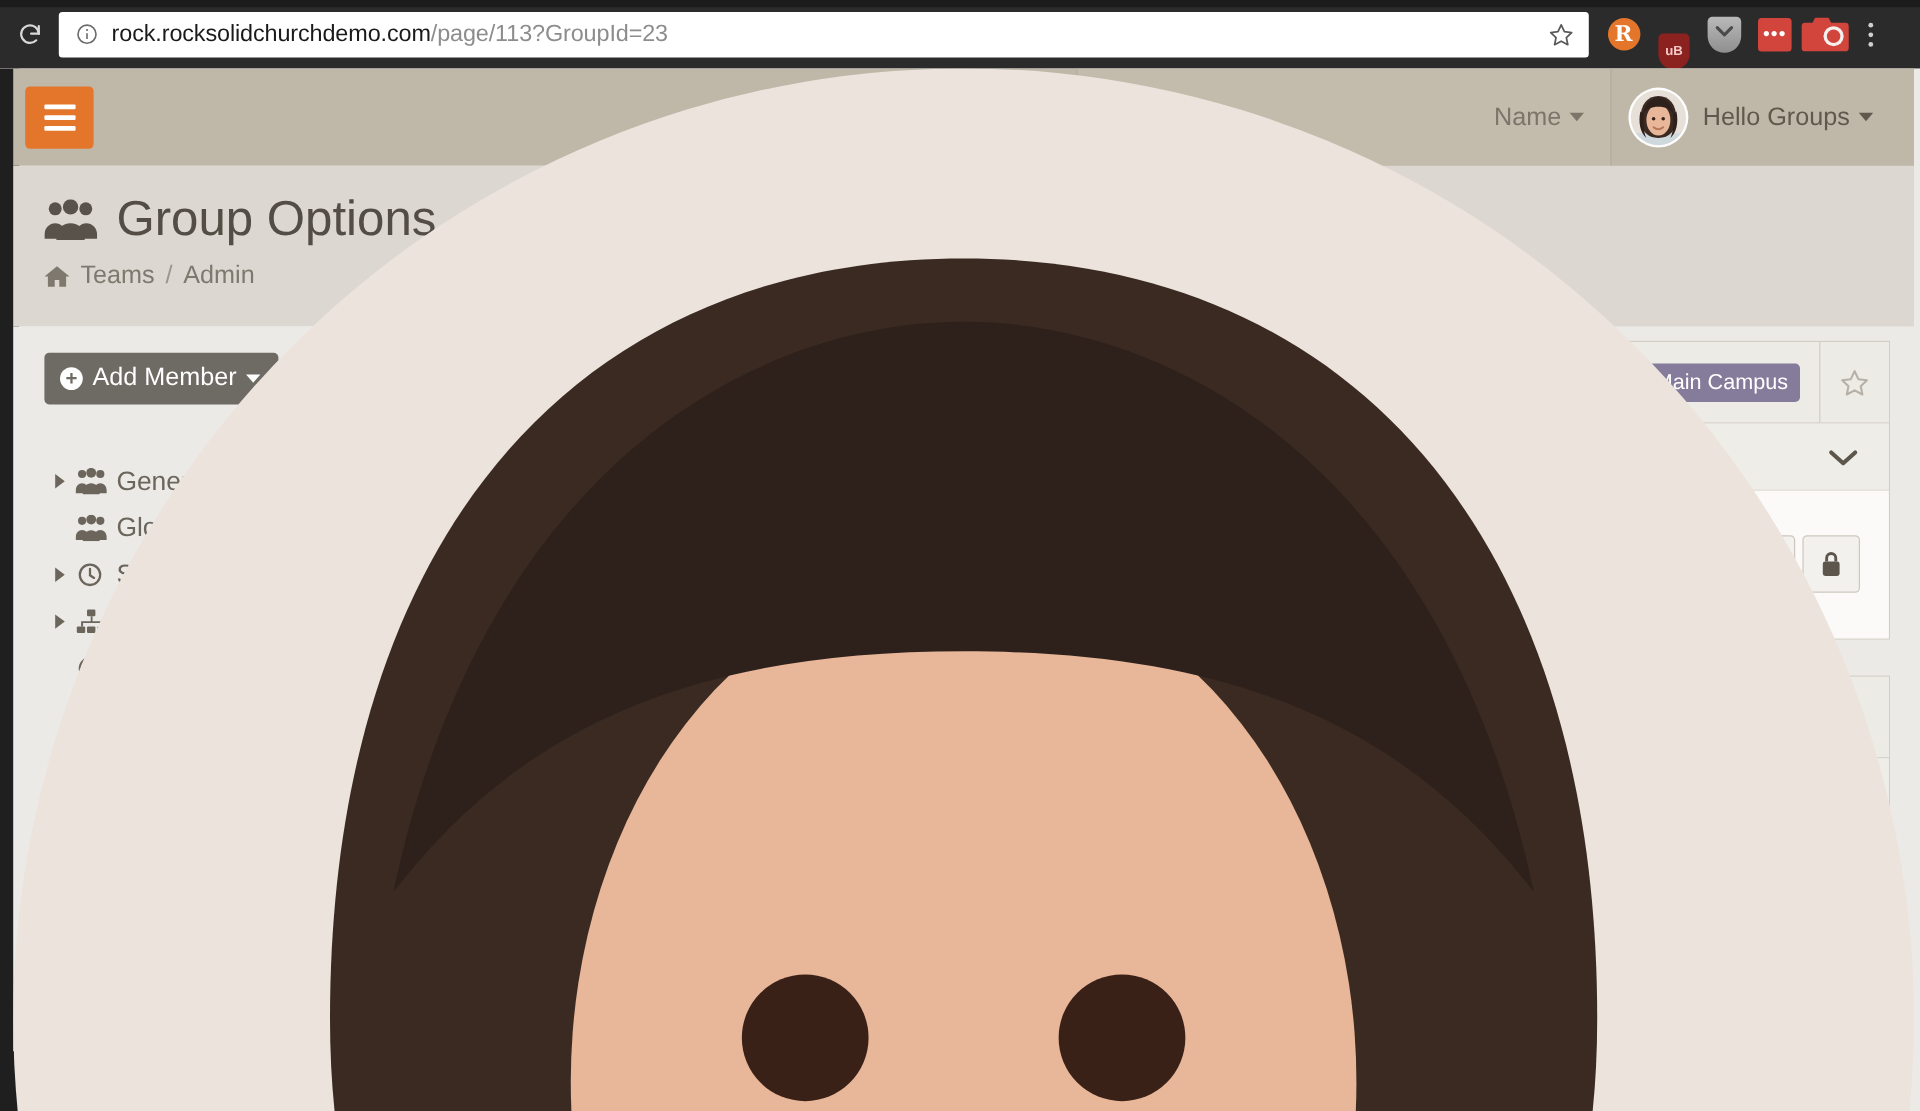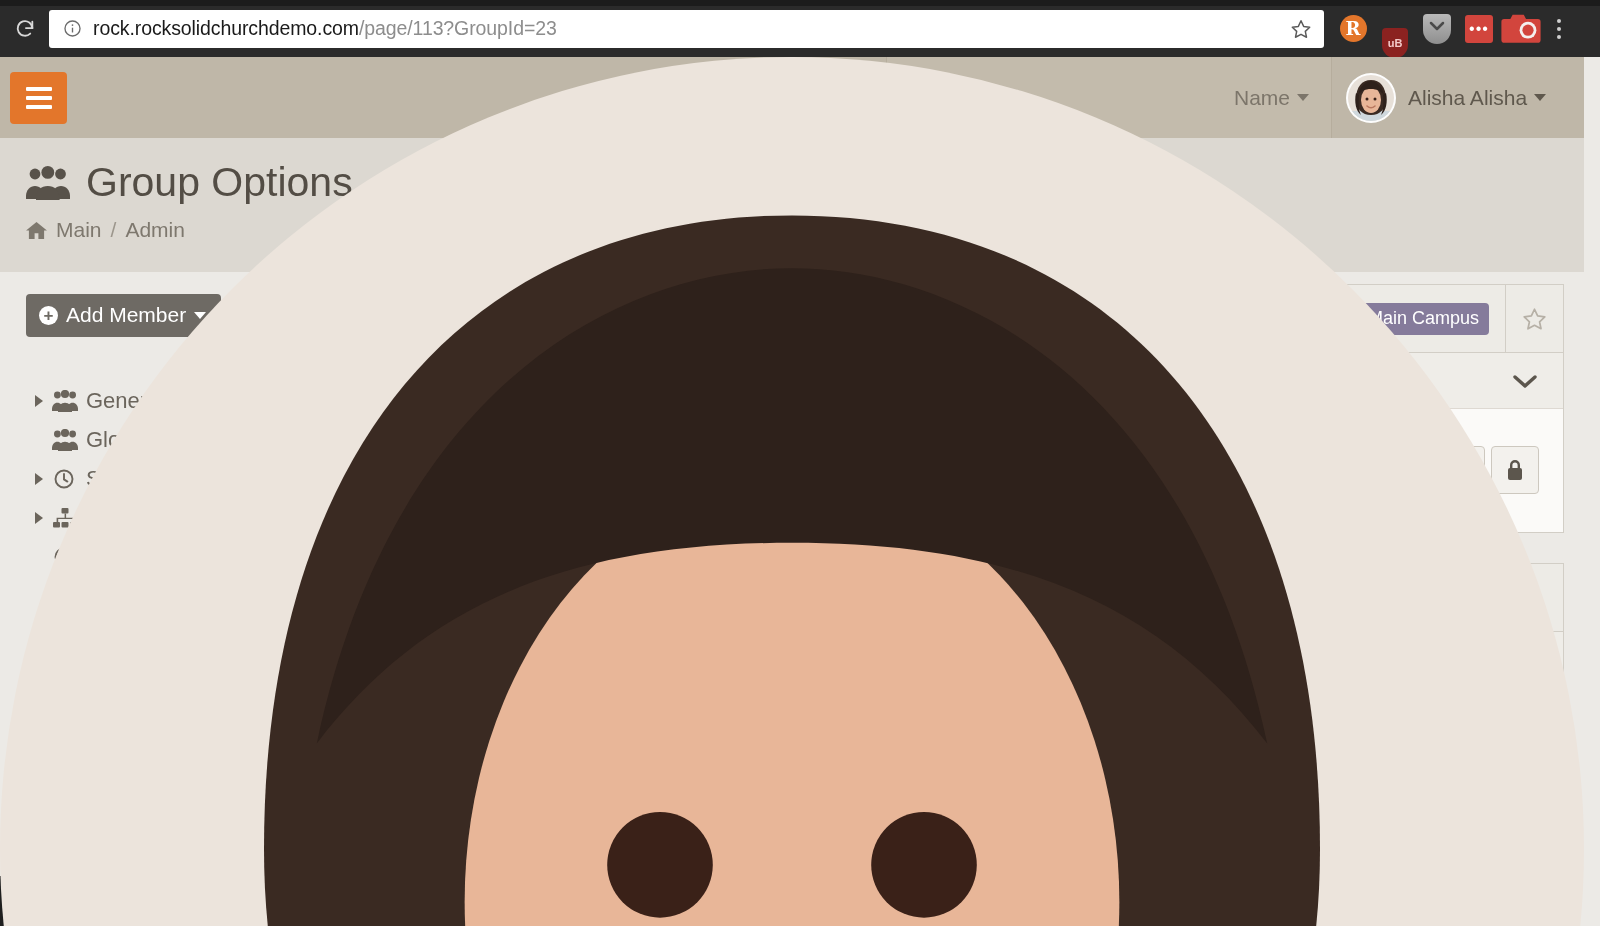--- a/index.html
+++ b/index.html
@@ -93,21 +93,21 @@
   .viewport {
     position: absolute; top: 57px; left: 0;
     width: 1600px; height: 869px;
     background: #eceae6;
     overflow: hidden;
   }
   .page-scroll-left {
     position: absolute; top: 0; left: 0; width: 16px; height: 869px;
     background: #1f1f1f;
   }
-  .page-inner { position: absolute; top: 0; left: 0; width: 1584px; height: 858px; }
+  .page-inner { position: absolute; top: 0; left: 11px; width: 1584px; height: 858px; }
 
   
   .navbar {
     height: 81px; width: 100%;
     background: #bfb7a8;
     display: flex; align-items: stretch;
     position: relative;
   }
   .nav-left { width: 886px; display: flex; align-items: center; padding-left: 10px; }
   .hamburger {
@@ -429,21 +429,21 @@
               <path d="M12 22c2-10 9-14 13-14s11 4 13 14c-3-4-7-6-13-6s-10 2-13 6z" fill="#2e211b"></path>
               <path d="M13 22c-1 9 0 16 2 20-5-4-7-13-5-22z" fill="#2e211b"></path>
               <path d="M37 22c1 9 0 16-2 20 5-4 7-13 5-22z" fill="#2e211b"></path>
               <circle cx="21" cy="26" r="1.5" fill="#3a2118"></circle>
               <circle cx="29" cy="26" r="1.5" fill="#3a2118"></circle>
               <path d="M21 33q4 3.5 8 0" stroke="#b9775e" stroke-width="1.6" fill="none" stroke-linecap="round"></path>
             </g>
           </svg>
         </span>
         <div class="hello-text">
-          <span>Alisha Alisha</span>
+          <span>Hello Groups</span>
           <span class="caret-down"></span>
         </div>
       </div>
     </div>
 
     <div class="page-header">
       <h1 class="page-title">
         <svg class="icon-group" viewBox="0 0 44 34" fill="#58524a">
           <circle cx="9" cy="8" r="5.4"></circle>
             <circle cx="34.5" cy="8" r="5.4"></circle>
@@ -451,21 +451,21 @@
           <path d="M0 30c0-6 4.2-10 9-10s9 4 9 10v3H0z"></path>
           <path d="M26 30c0-6 4.2-10 9-10s9 4 9 10v3H26z"></path>
           <path d="M10 32c0-7.3 5.3-12 11.8-12S33.6 24.7 33.6 32v2H10z"></path>
         </svg>
         <span>Group Options</span>
       </h1>
       <div class="breadcrumb">
         <svg class="home-icon" viewBox="0 0 22 20" fill="#7e786e">
           <path d="M11 1 0 10h3v9h6v-6h4v6h6v-9h3z"></path>
         </svg>
-        <a>Main</a>
+        <a>Teams</a>
         <span class="sep">/</span>
         <span>Admin</span>
       </div>
     </div>
 
     <div class="body-row">
 
       <div class="sidebar">
         <button class="btn-add-group">
           <span class="plus-circle">+</span>

